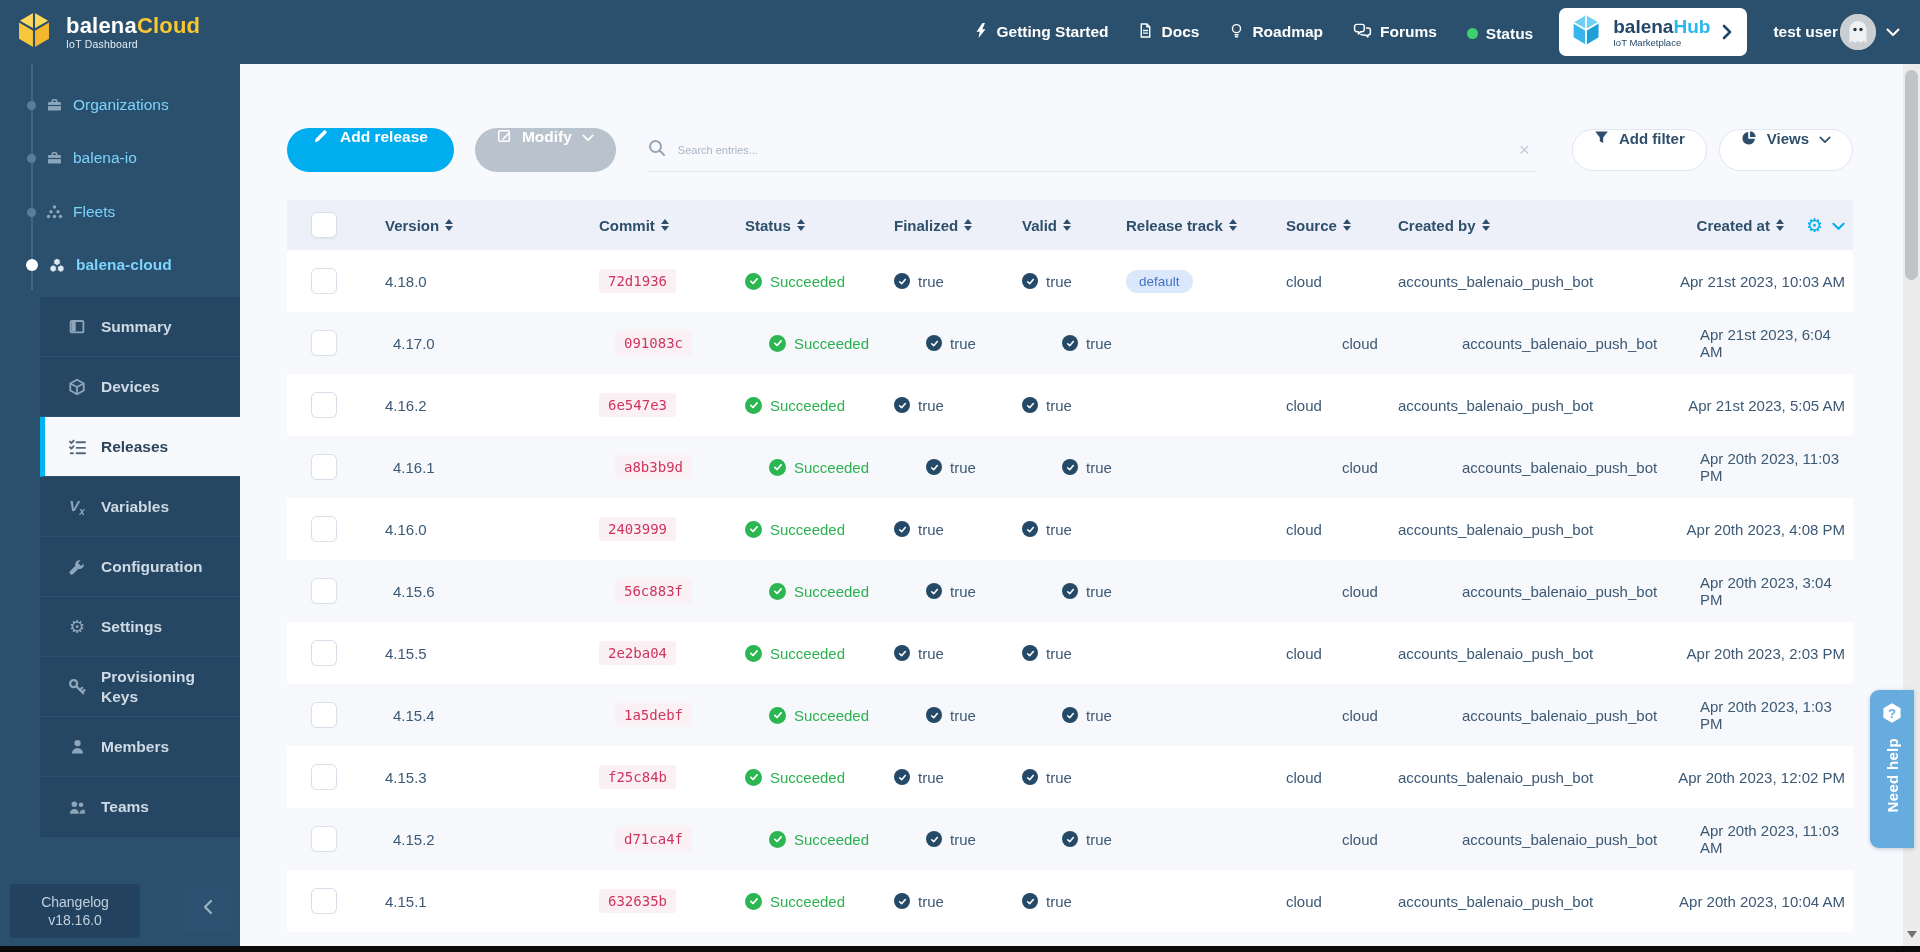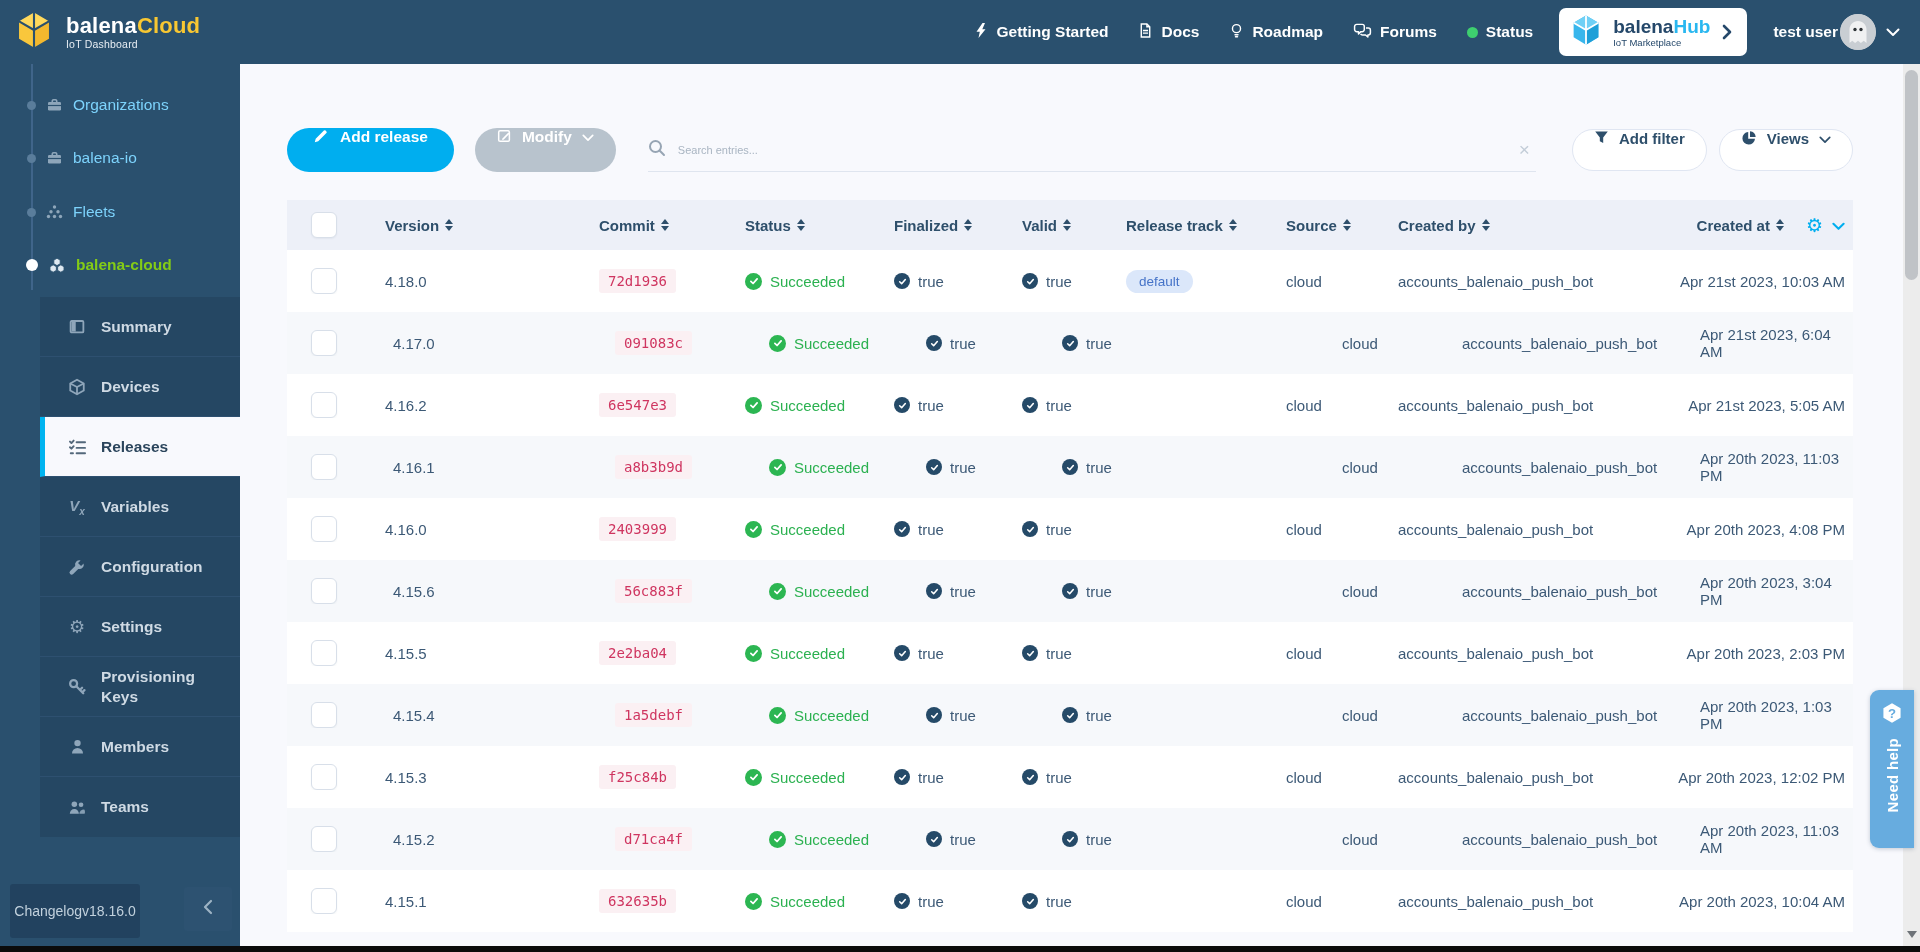--- a/index.html
+++ b/index.html
@@ -8,58 +8,58 @@
   .app { position:absolute; inset:0; background:#f8f9fd; }
 
   
   .topbar { position:absolute; left:0; top:0; width:1920px; height:64px; background:#2a506e; display:flex; align-items:center; z-index:30; }
   .logo { display:flex; align-items:center; margin-left:13px; cursor:pointer; }
   .logo-text { margin-left:11px; line-height:1; }
   .logo-line1 { font-size:22px; font-weight:800; letter-spacing:.2px; }
   .logo-brand { color:#ffffff; }
   .logo-product { color:#f8c732; }
   .logo-sub { font-size:10.5px; color:#e7edf3; margin-top:2px; letter-spacing:.2px; }
-  .nav { display:flex; align-items:center; gap:30px; margin-left:auto; }
+  .nav { display:flex; align-items:flex-end; gap:30px; margin-left:auto; }
   .nav-item { display:flex; align-items:center; gap:8px; color:#fff; font-size:15.5px; font-weight:600; cursor:pointer; }
   .status-dot { width:11px; height:11px; border-radius:50%; background:#3ecf6f; }
   .hub-btn { margin-left:26px; height:48px; background:#fff; border-radius:7px; display:flex; align-items:center; padding:3px 14px 3px 9px; cursor:pointer; }
   .hub-text { margin-left:9px; line-height:1; }
   .hub-line1 { font-size:19px; font-weight:800; }
   .hub-brand { color:#25486a; }
   .hub-product { color:#29b7f0; }
   .hub-sub { font-size:9.5px; color:#25486a; margin-top:2px; }
   .hub-chevron { margin-left:11px; display:flex; }
   .user { display:flex; align-items:center; margin-left:26px; margin-right:20px; cursor:pointer; }
   .user-name { color:#fff; font-size:15.5px; font-weight:600; margin-right:2px; }
   .avatar { width:36px; height:36px; border-radius:50%; overflow:hidden; background:#c9ced3; }
   .user-chevron { margin-left:10px; display:flex; }
 
   
   .sidebar { position:absolute; left:0; top:64px; width:240px; height:882px; background:#2a506e; z-index:20; }
   .tree-line { position:absolute; left:31px; top:-12px; width:2px; height:238px; background:#40658a; }
   .tree-item { position:absolute; left:0; width:240px; height:30px; display:flex; align-items:center; cursor:pointer; color:#7dd3fc; }
   .tree-dot { width:9px; height:9px; border-radius:50%; background:#5a7d9b; margin-left:27px; flex:none; }
-  .tree-item.active { color:#84cc16; font-weight:700; }
+  .tree-item.active { color:#7dd3fc; font-weight:700; }
   .tree-item.active .tree-dot { width:12px; height:12px; background:#ffffff; margin-left:26px; }
   .tree-icon { margin-left:10px; display:flex; flex:none; color:#8ea6ba; }
   .tree-item.active .tree-icon { color:#dfe9f1; }
   .tree-label { margin-left:10px; font-size:15.5px; }
 
   .submenu { position:absolute; left:40px; top:233px; width:200px; background:#254763; }
   .submenu-item { height:60px; display:flex; align-items:center; padding-left:26px; border-bottom:1px solid #2e5070; cursor:pointer; color:#cfdae4; }
   .submenu-item:last-child { border-bottom:none; }
   .submenu-icon { width:22px; display:flex; justify-content:center; flex:none; color:#8fa6ba; }
   .submenu-label { margin-left:13px; font-size:15.5px; font-weight:600; line-height:1.25; max-width:125px; }
   .submenu-item.active { background:#f8f9fd; border-left:5px solid #00b4f0; padding-left:21px; color:#2b455c; }
   .submenu-item.active .submenu-icon { color:#53687b; }
   .vx { font-style:italic; font-weight:800; font-size:15px; }
   .vx sub { font-size:10px; }
   .gear-glyph { font-size:18px; line-height:1; }
 
-  .changelog { position:absolute; left:10px; top:820px; width:130px; height:54px; background:#22425f; border-radius:3px; color:#c2d1dd; font-size:14px; display:flex; align-items:center; justify-content:center; line-height:1.3; cursor:pointer; }
+  .changelog { position:absolute; left:10px; top:820px; width:130px; height:54px; background:#22425f; border-radius:3px; color:#c2d1dd; font-size:14px; display:flex; flex-direction:column; align-items:center; justify-content:center; line-height:1.3; cursor:pointer; }
   .collapse-btn { position:absolute; left:184px; top:823px; width:48px; height:44px; background:#2d5271; border-radius:3px; display:flex; align-items:center; justify-content:center; cursor:pointer; }
 
   
   .main { position:absolute; left:240px; top:64px; right:0; bottom:6px; }
   .toolbar { position:absolute; left:47px; right:67px; top:64px; height:44px; display:flex; align-items:center; }
   .btn { display:flex; align-items:flex-start; border-radius:22px; cursor:pointer; white-space:nowrap; }
   .btn-primary { height:44px; background:#00aeef; color:#fff; font-size:15.5px; font-weight:700; gap:11px; padding:0 26px; }
   .btn-disabled { height:44px; background:#b8c3cd; color:#fff; font-size:15.5px; font-weight:700; gap:10px; padding:0 22px; margin-left:21px; }
   .search { flex:1; display:flex; align-items:center; margin:0 36px 0 32px; border-bottom:1px solid #dfe5ef; height:44px; }
   .search svg { flex:none; }

